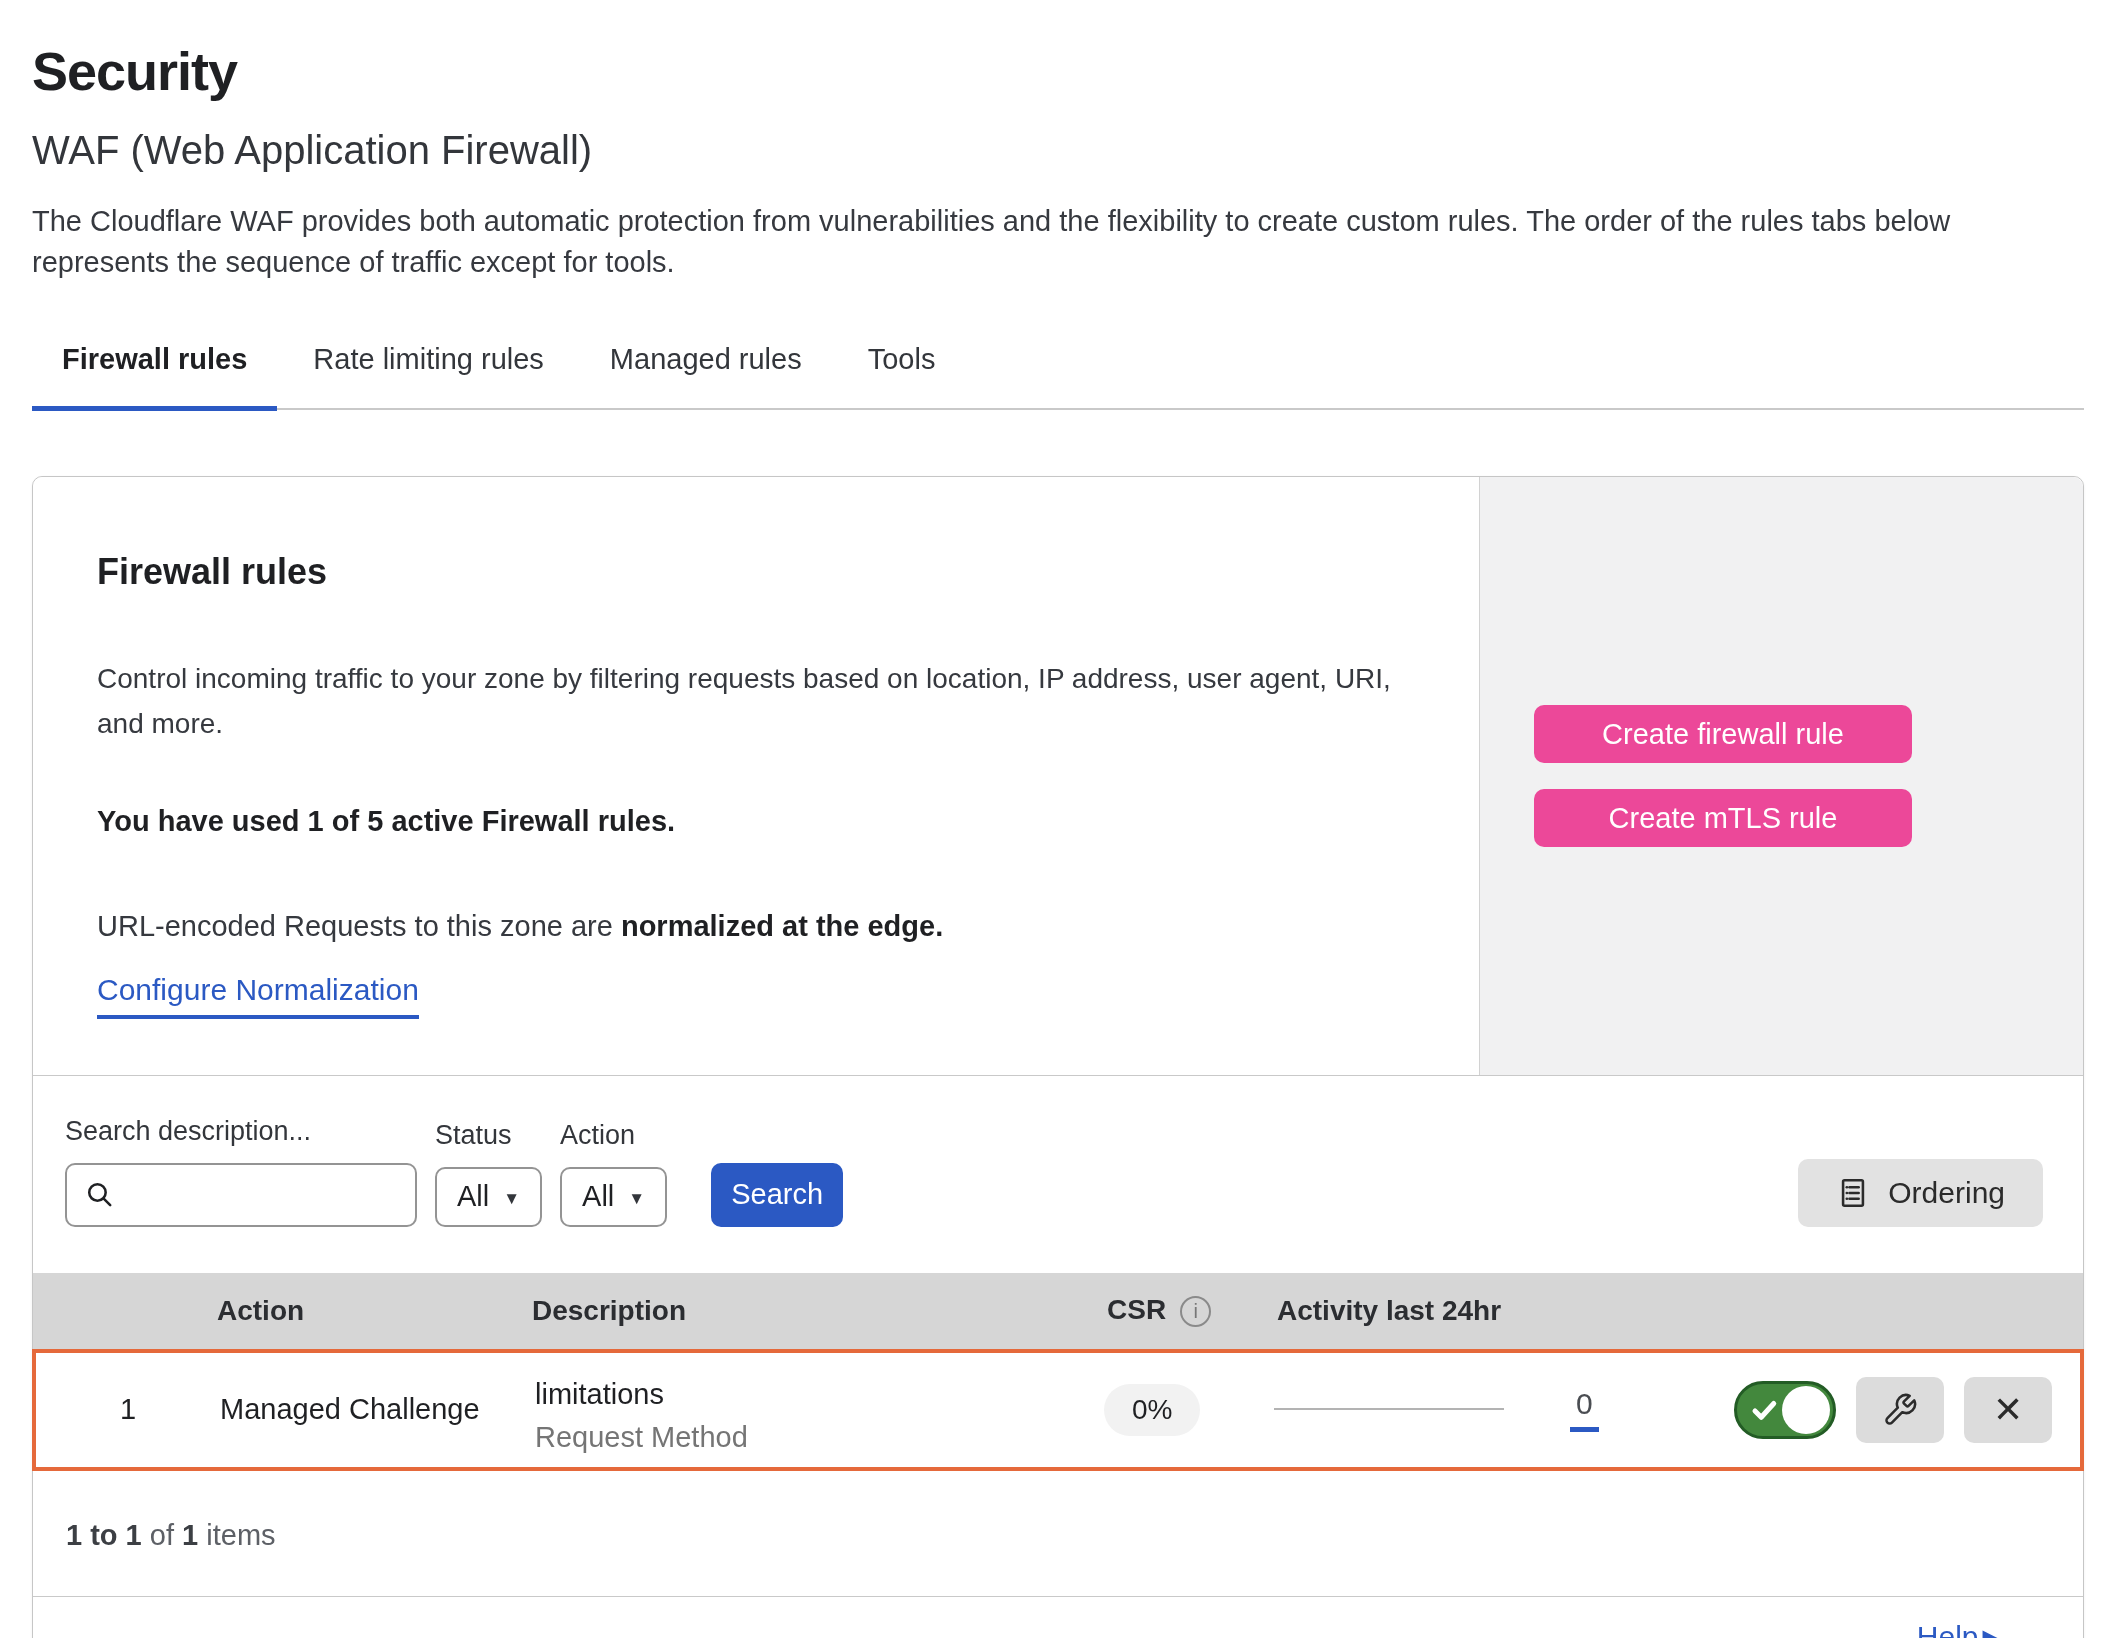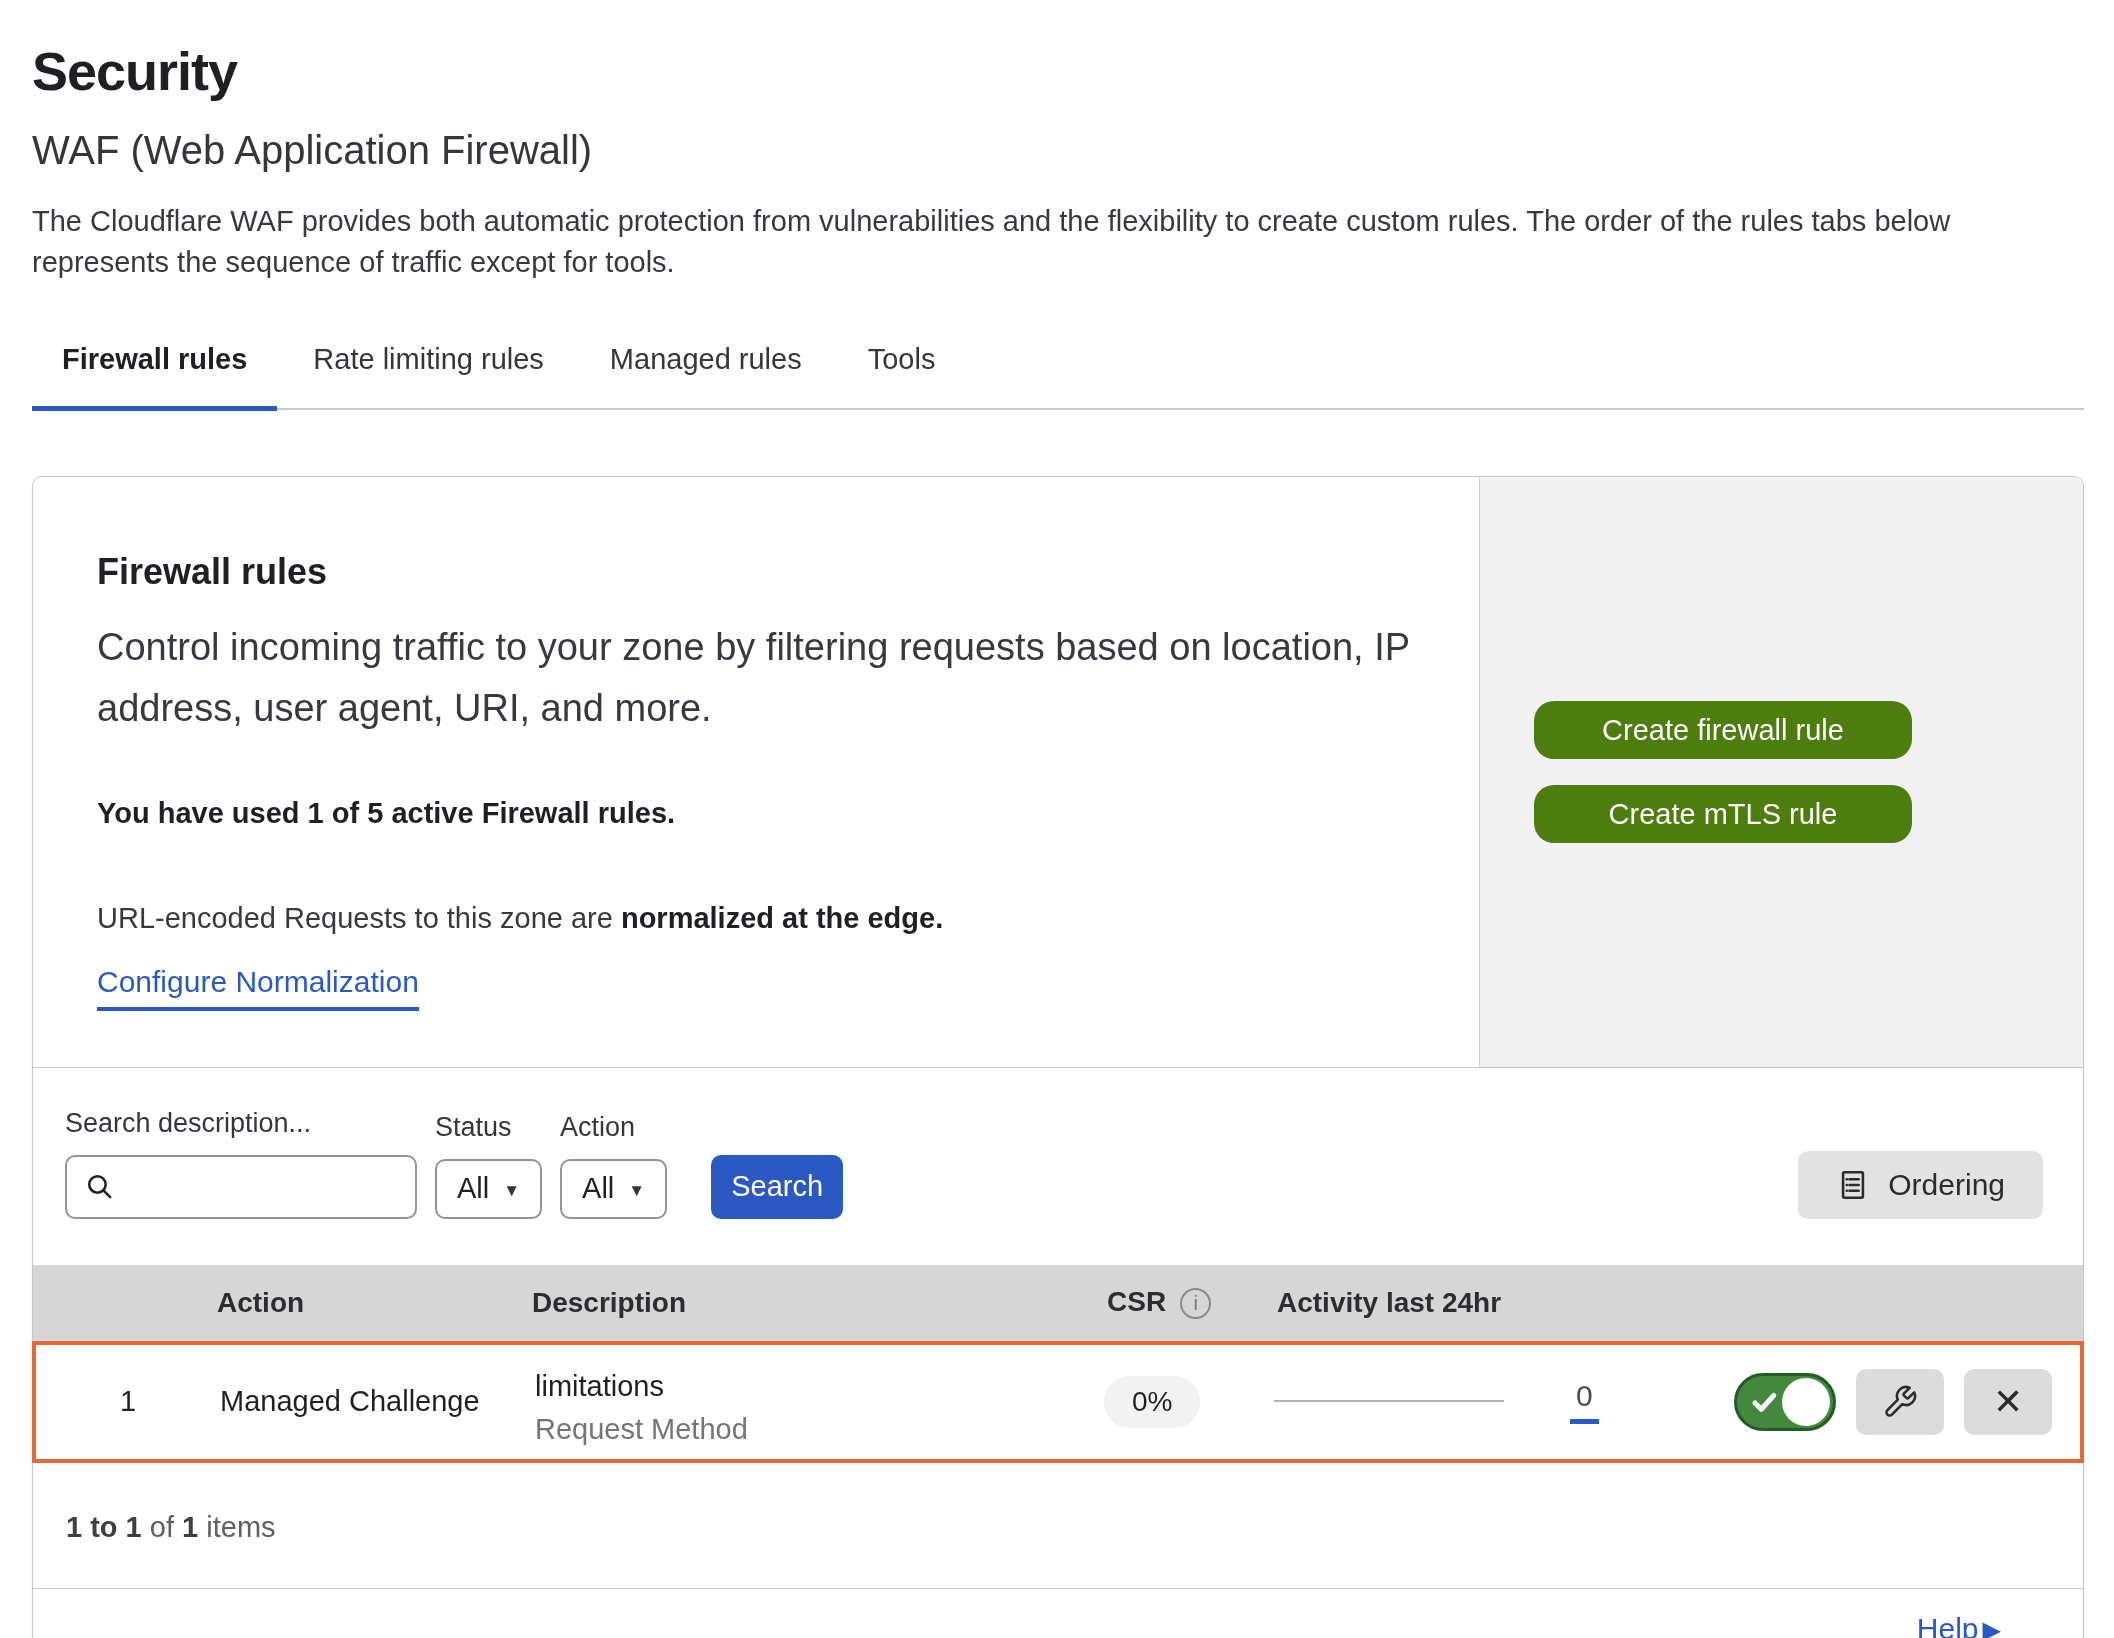--- a/index.html
+++ b/index.html
@@ -29,36 +29,36 @@
   
   .card {
     margin-top: 66px;
     border: 1px solid #c6c6c6;
     border-radius: 10px;
     box-shadow: 0 1px 3px rgba(0,0,0,.06);
   }
   .card-top { display: flex; border-bottom: 1px solid #c9c9c9; min-height: 520px; border-radius: 10px 10px 0 0; overflow: hidden; }
   .card-info { flex: 1; background: #ffffff; padding: 74px 50px 56px 64px; }
   .card-info h3 { font-size: 36px; font-weight: 700; color: #1f2023; }
-  .card-info .info-desc { font-size: 38px; line-height: 1.6; margin-top: 24px; max-width: 1330px; color: #36393f; }
+  .card-info .info-desc { font-size: 28px; line-height: 1.6; margin-top: 64px; max-width: 1330px; color: #36393f; }
   .usage-line { font-size: 29px; font-weight: 700; color: #1f2023; margin-top: 58px; }
   .norm-line { font-size: 29px; margin-top: 72px; color: #36393f; }
   .norm-line b { color: #1f2023; }
   .config-link {
     display: inline-block; margin-top: 30px; font-size: 30px; color: #2b59c3;
     text-decoration: none; border-bottom: 4px solid #2b59c3; padding-bottom: 8px; cursor: pointer;
   }
   .card-aside {
     width: 604px; background: #f1f1f2; border-left: 1px solid #d2d2d2;
     display: flex; flex-direction: column; justify-content: center; gap: 26px;
     padding: 0 172px 0 54px;
   }
   .btn-primary {
-    display: block; width: 378px; height: 58px; border: none; border-radius: 20px;
-    background: #4d7c0f; color: #ffffff; font-size: 29px;
+    display: block; width: 378px; height: 58px; border: none; border-radius: 10px;
+    background: #ec4899; color: #ffffff; font-size: 29px;
     font-family: inherit; cursor: pointer;
   }
 
   
   .filter-row { display: flex; align-items: flex-end; padding: 40px 40px 46px 32px; background: #fff; }
   .filter-group { display: flex; flex-direction: column; }
   .filter-label { font-size: 27px; color: #33363b; margin-bottom: 16px; }
   .search-box {
     width: 352px; height: 64px; border: 2px solid #949494; border-radius: 10px;
     display: flex; align-items: center; padding: 0 16px; background: #fff;

